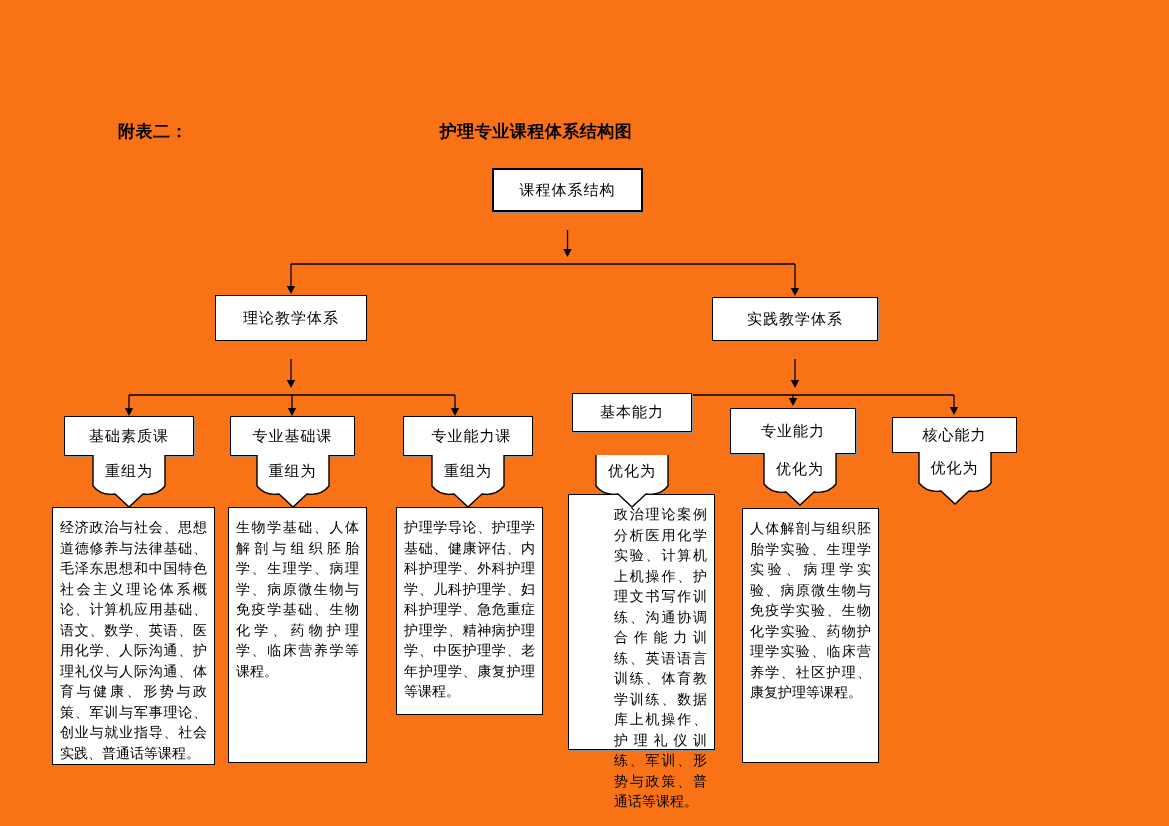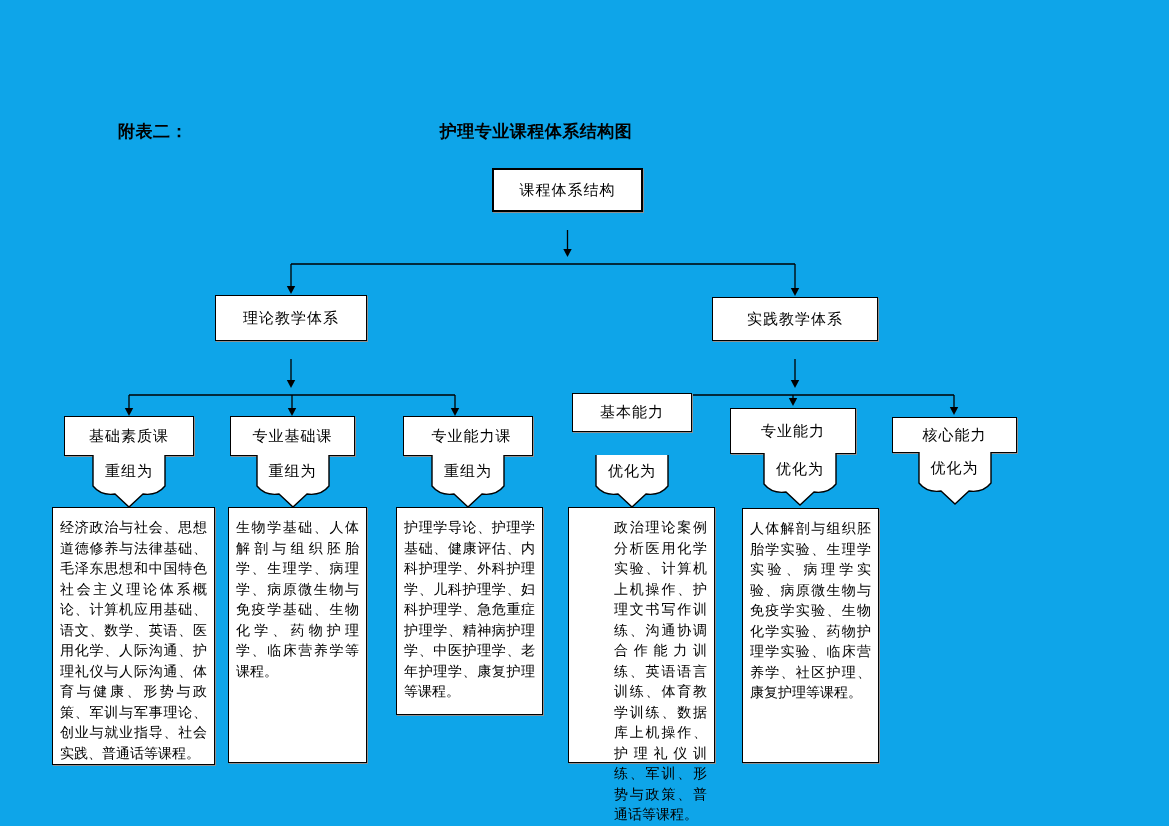--- a/index.html
+++ b/index.html
@@ -1,20 +1,20 @@
 <!DOCTYPE html>
 <html><head>
 <meta charset="utf-8">
 <style>
   html, body { margin: 0; padding: 0; background: #fff; }
   .canvas {
     position: relative;
     width: 1169px;
     height: 826px;
-    background: #0ea5e9;
+    background: #f97316;
     font-family: "Liberation Sans", sans-serif;
     color: #000;
     overflow: hidden;
   }
   .hdr {
     position: absolute;
     font-size: 17px;
     font-weight: bold;
     white-space: nowrap;
     letter-spacing: 0.5px;
@@ -157,16 +157,16 @@
   <div class="callout" style="left:916.5px; top:452px;">
     <svg width="76" height="56" viewBox="0 0 76 56">
       <path d="M2,0 V31 Q10,41 24,39 L38,52 L52,39 Q66,41 74,31 V0" fill="#fff" stroke="#000" stroke-width="1.4"></path>
     </svg>
     <span class="callout-label">优化为</span>
   </div>
 
   <div class="detail" style="left:52px;  top:507px; width:163px; height:258px;">经济政治与社会、思想道德修养与法律基础、毛泽东思想和中国特色社会主义理论体系概论、计算机应用基础、语文、数学、英语、医用化学、人际沟通、护理礼仪与人际沟通、体育与健康、形势与政策、军训与军事理论、创业与就业指导、社会实践、普通话等课程。</div>
   <div class="detail" style="left:228px; top:507px; width:139px; height:256px;">生物学基础、人体解剖与组织胚胎学、生理学、病理学、病原微生物与免疫学基础、生物化学、药物护理学、临床营养学等课程。</div>
   <div class="detail" style="left:396px; top:507px; width:147px; height:208px;">护理学导论、护理学基础、健康评估、内科护理学、外科护理学、儿科护理学、妇科护理学、急危重症护理学、精神病护理学、中医护理学、老年护理学、康复护理等课程。</div>
-  <div class="detail" style="left:568px; top:507px; width:147px; height:256px;padding-left:45px;">政治理论案例分析医用化学实验、计算机上机操作、护理文书写作训练、沟通协调合作能力训练、英语语言训练、体育教学训练、数据库上机操作、护理礼仪训练、军训、形势与政策、普通话等课程。</div>
+  <div class="detail" style="left:568px; top:494px; width:147px; height:256px;padding-left:45px;">政治理论案例分析医用化学实验、计算机上机操作、护理文书写作训练、沟通协调合作能力训练、英语语言训练、体育教学训练、数据库上机操作、护理礼仪训练、军训、形势与政策、普通话等课程。</div>
   <div class="detail" style="left:742px; top:508px; width:137px; height:255px;">人体解剖与组织胚胎学实验、生理学实验、病理学实验、病原微生物与免疫学实验、生物化学实验、药物护理学实验、临床营养学、社区护理、康复护理等课程。</div>
 
 </div>
 
 </body></html>

